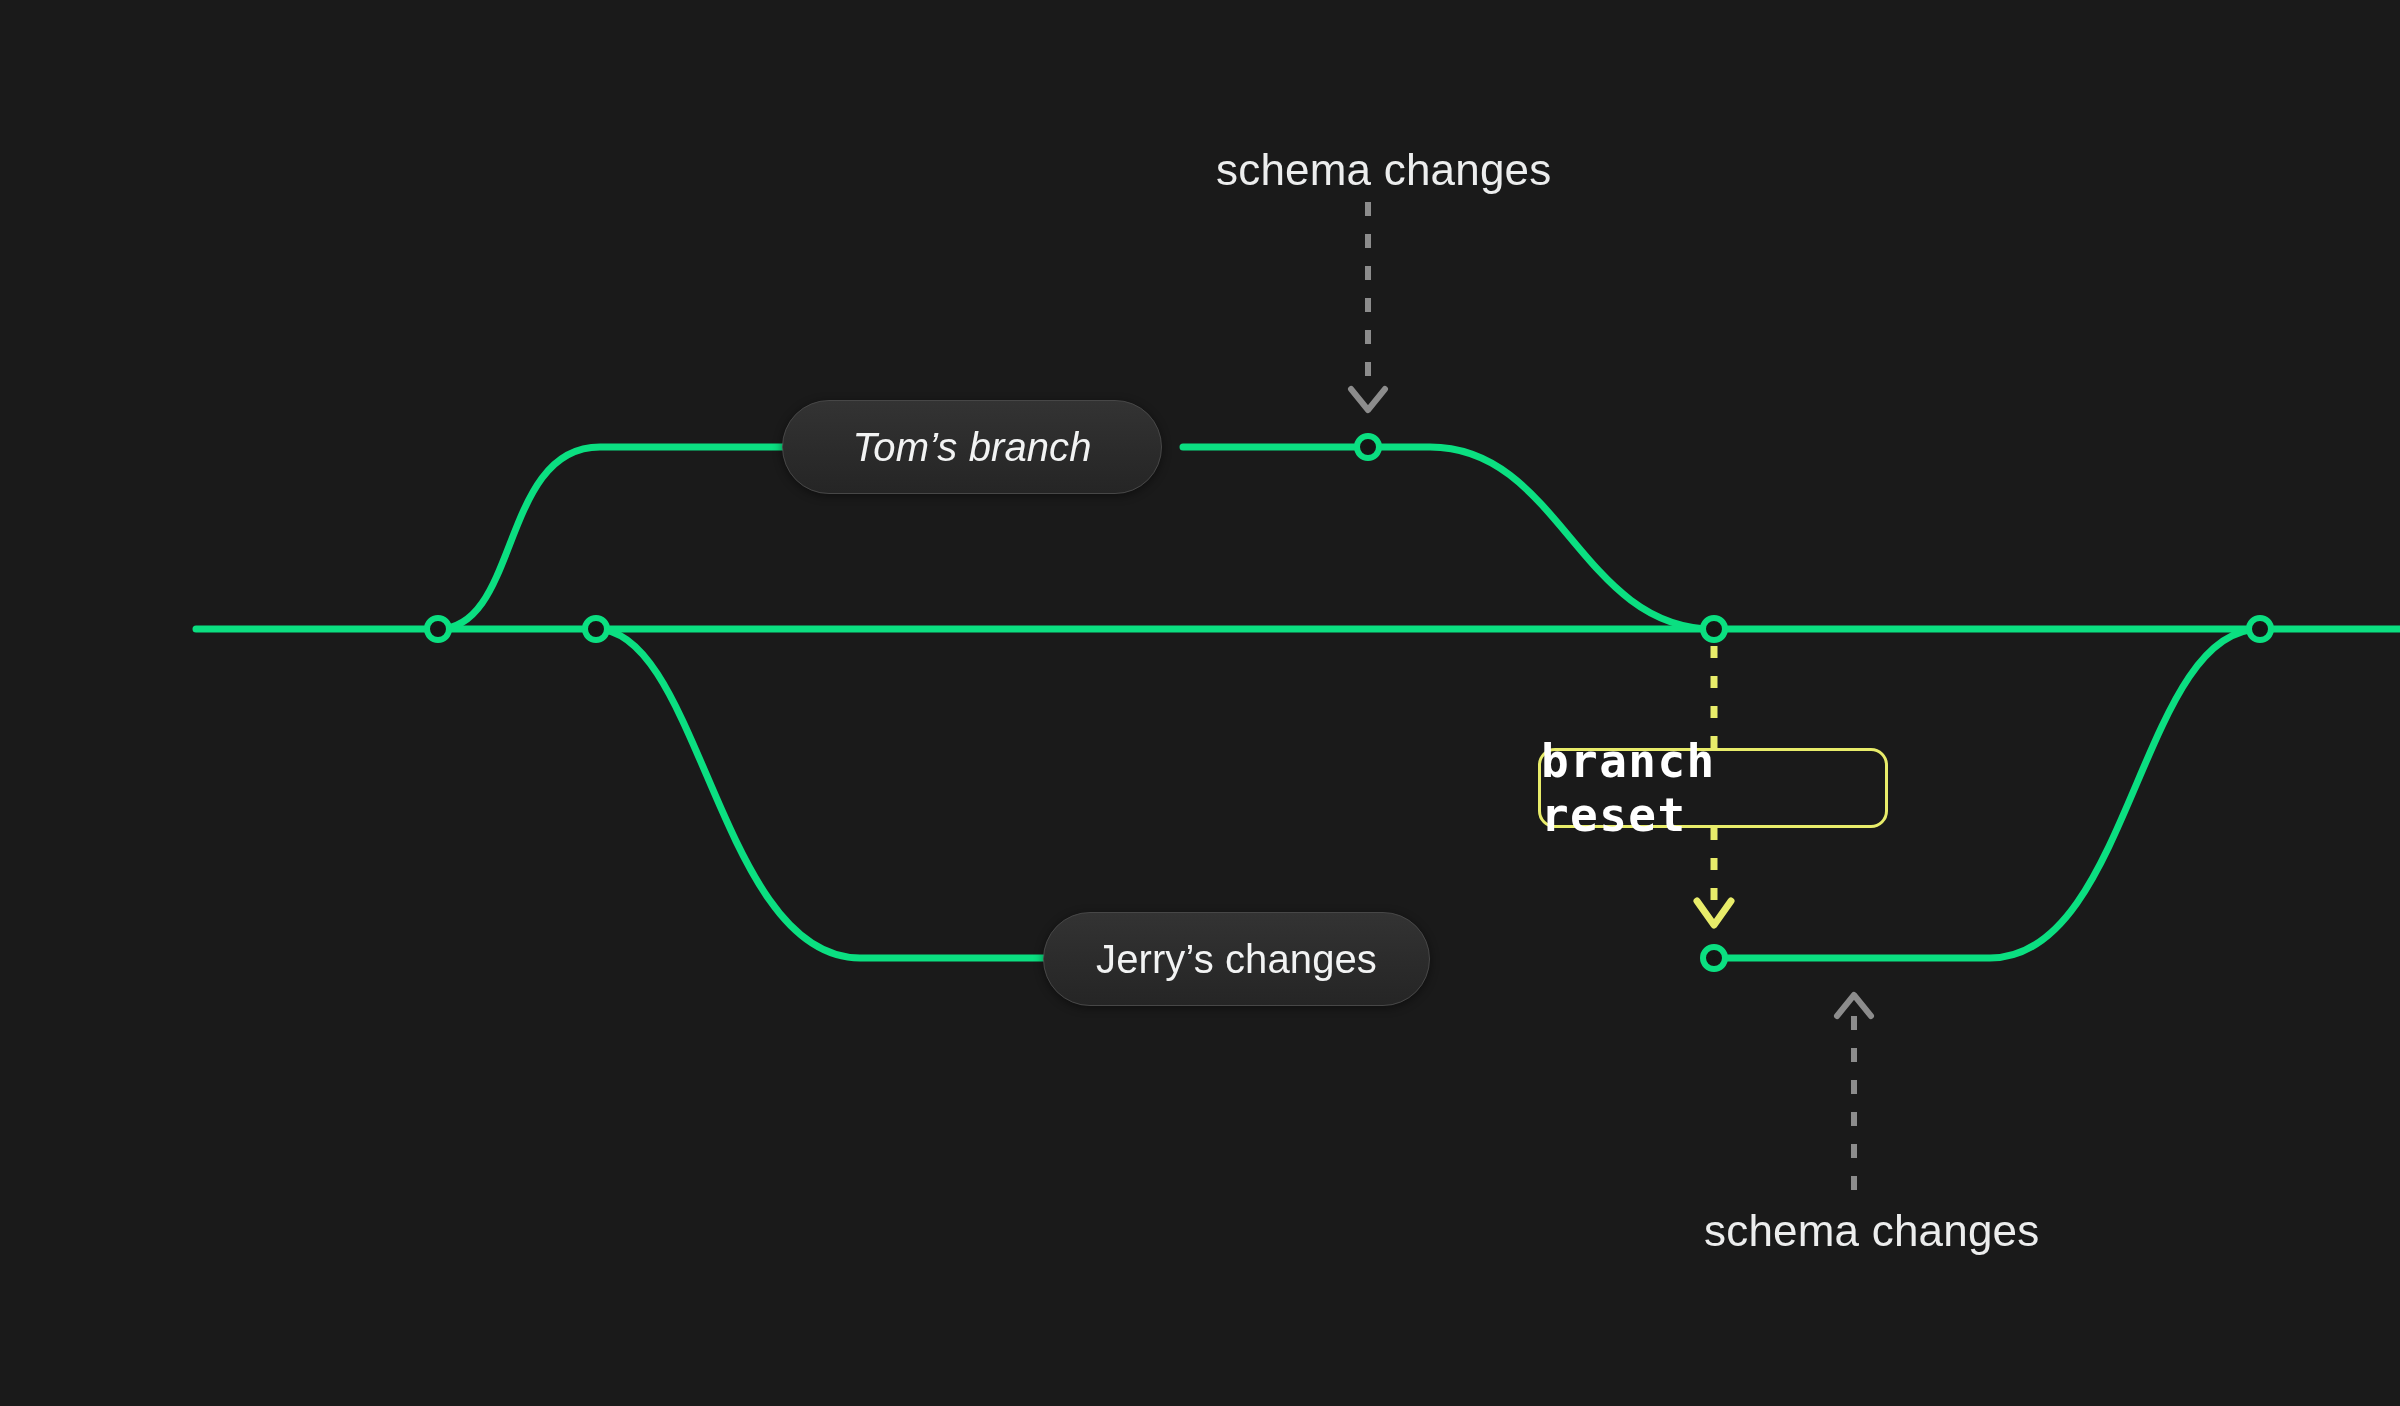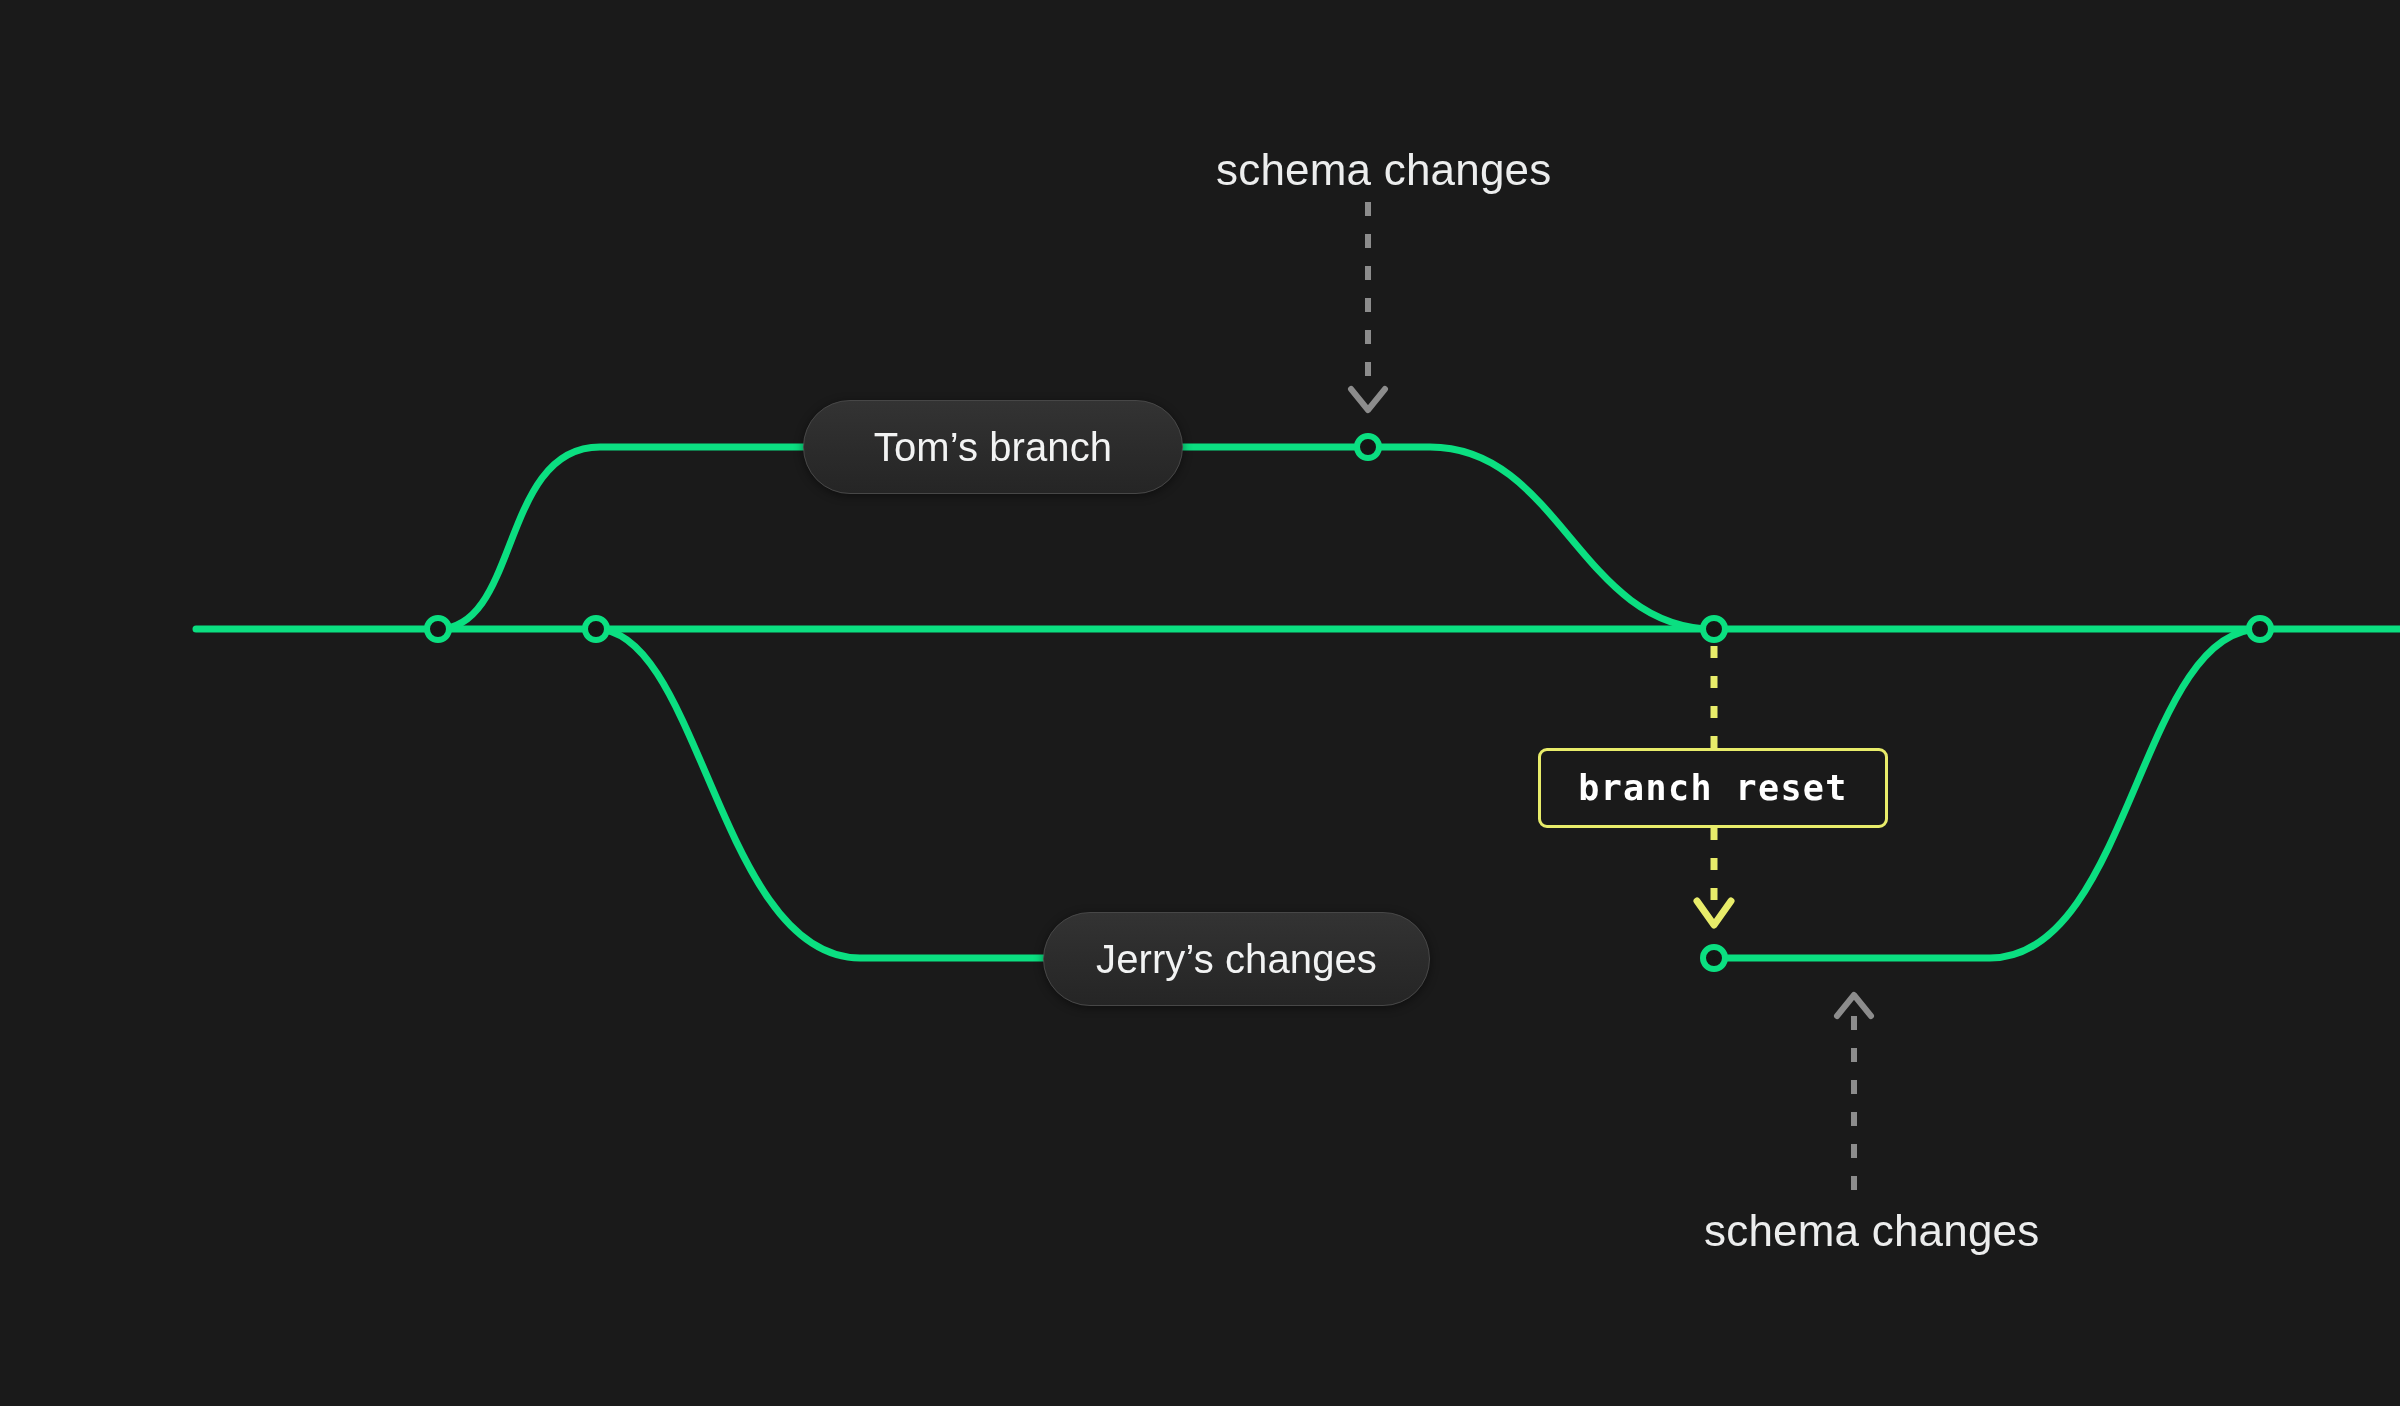--- a/index.html
+++ b/index.html
@@ -63,23 +63,24 @@
   .pill-branch {
     height: 94px;
     font-size: 40px;
     border: 1.5px solid #474747;
     background: linear-gradient(180deg, #333333 0%, #2b2b2b 55%, #252525 100%);
     box-shadow: 0 2px 10px rgba(0,0,0,0.45);
     z-index: 5;
   }
 
   .pill-tom {
-    left: 803px;
+    left: 782px;
     top: 400px;
     width: 380px;
+    font-style: italic;
   }
 
   .pill-jerry {
     left: 1043px;
     top: 912px;
     width: 387px;
   }
 
   
   .annotation-label {
@@ -97,25 +98,25 @@
     position: absolute;
     left: 1538px;
     top: 748px;
     width: 350px;
     height: 80px;
     box-sizing: border-box;
     display: flex;
     align-items: center;
     justify-content: center;
     border: 3px solid #e8ec6a;
-    border-radius: 9px;
+    border-radius: 17px;
     background: #1a1a1a;
     color: #ffffff;
     font-family: "DejaVu Sans Mono", "Liberation Mono", monospace;
-    font-size: 35px;
+    font-size: 46px;
     font-weight: 700;
     letter-spacing: 1.4px;
     z-index: 6;
   }
 </style>
 </head>
 <body>
 
 <div id="stage">
 

